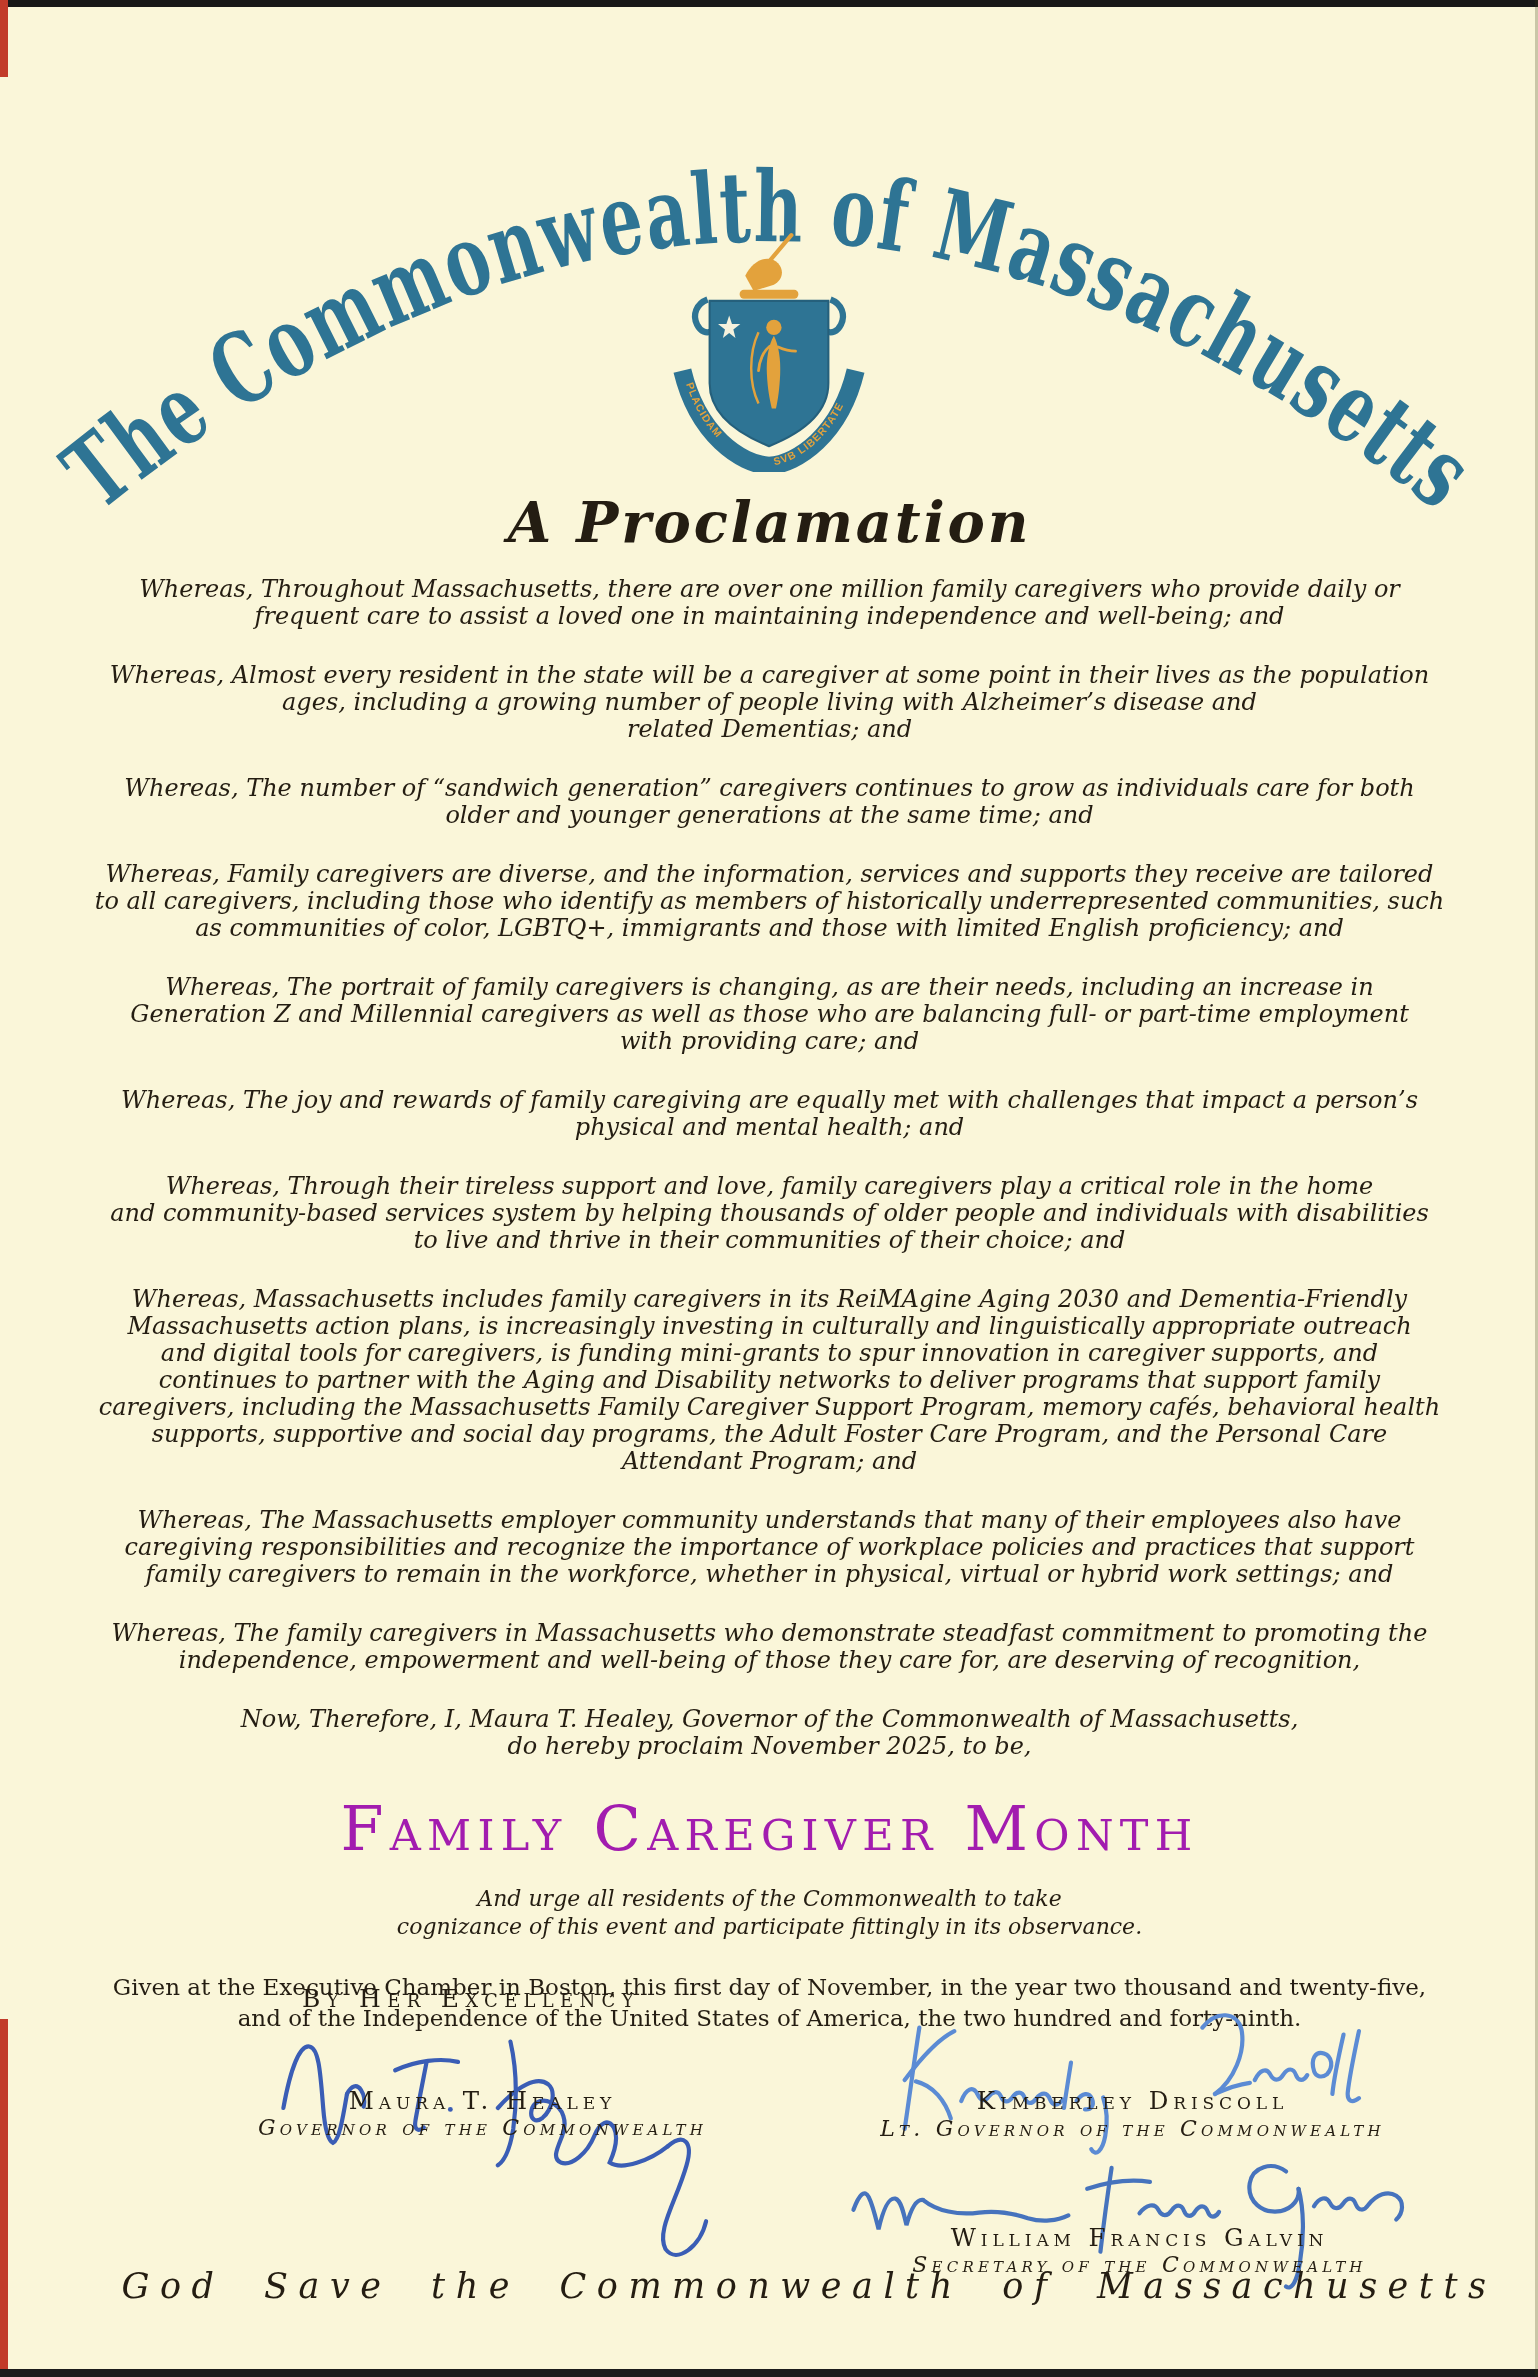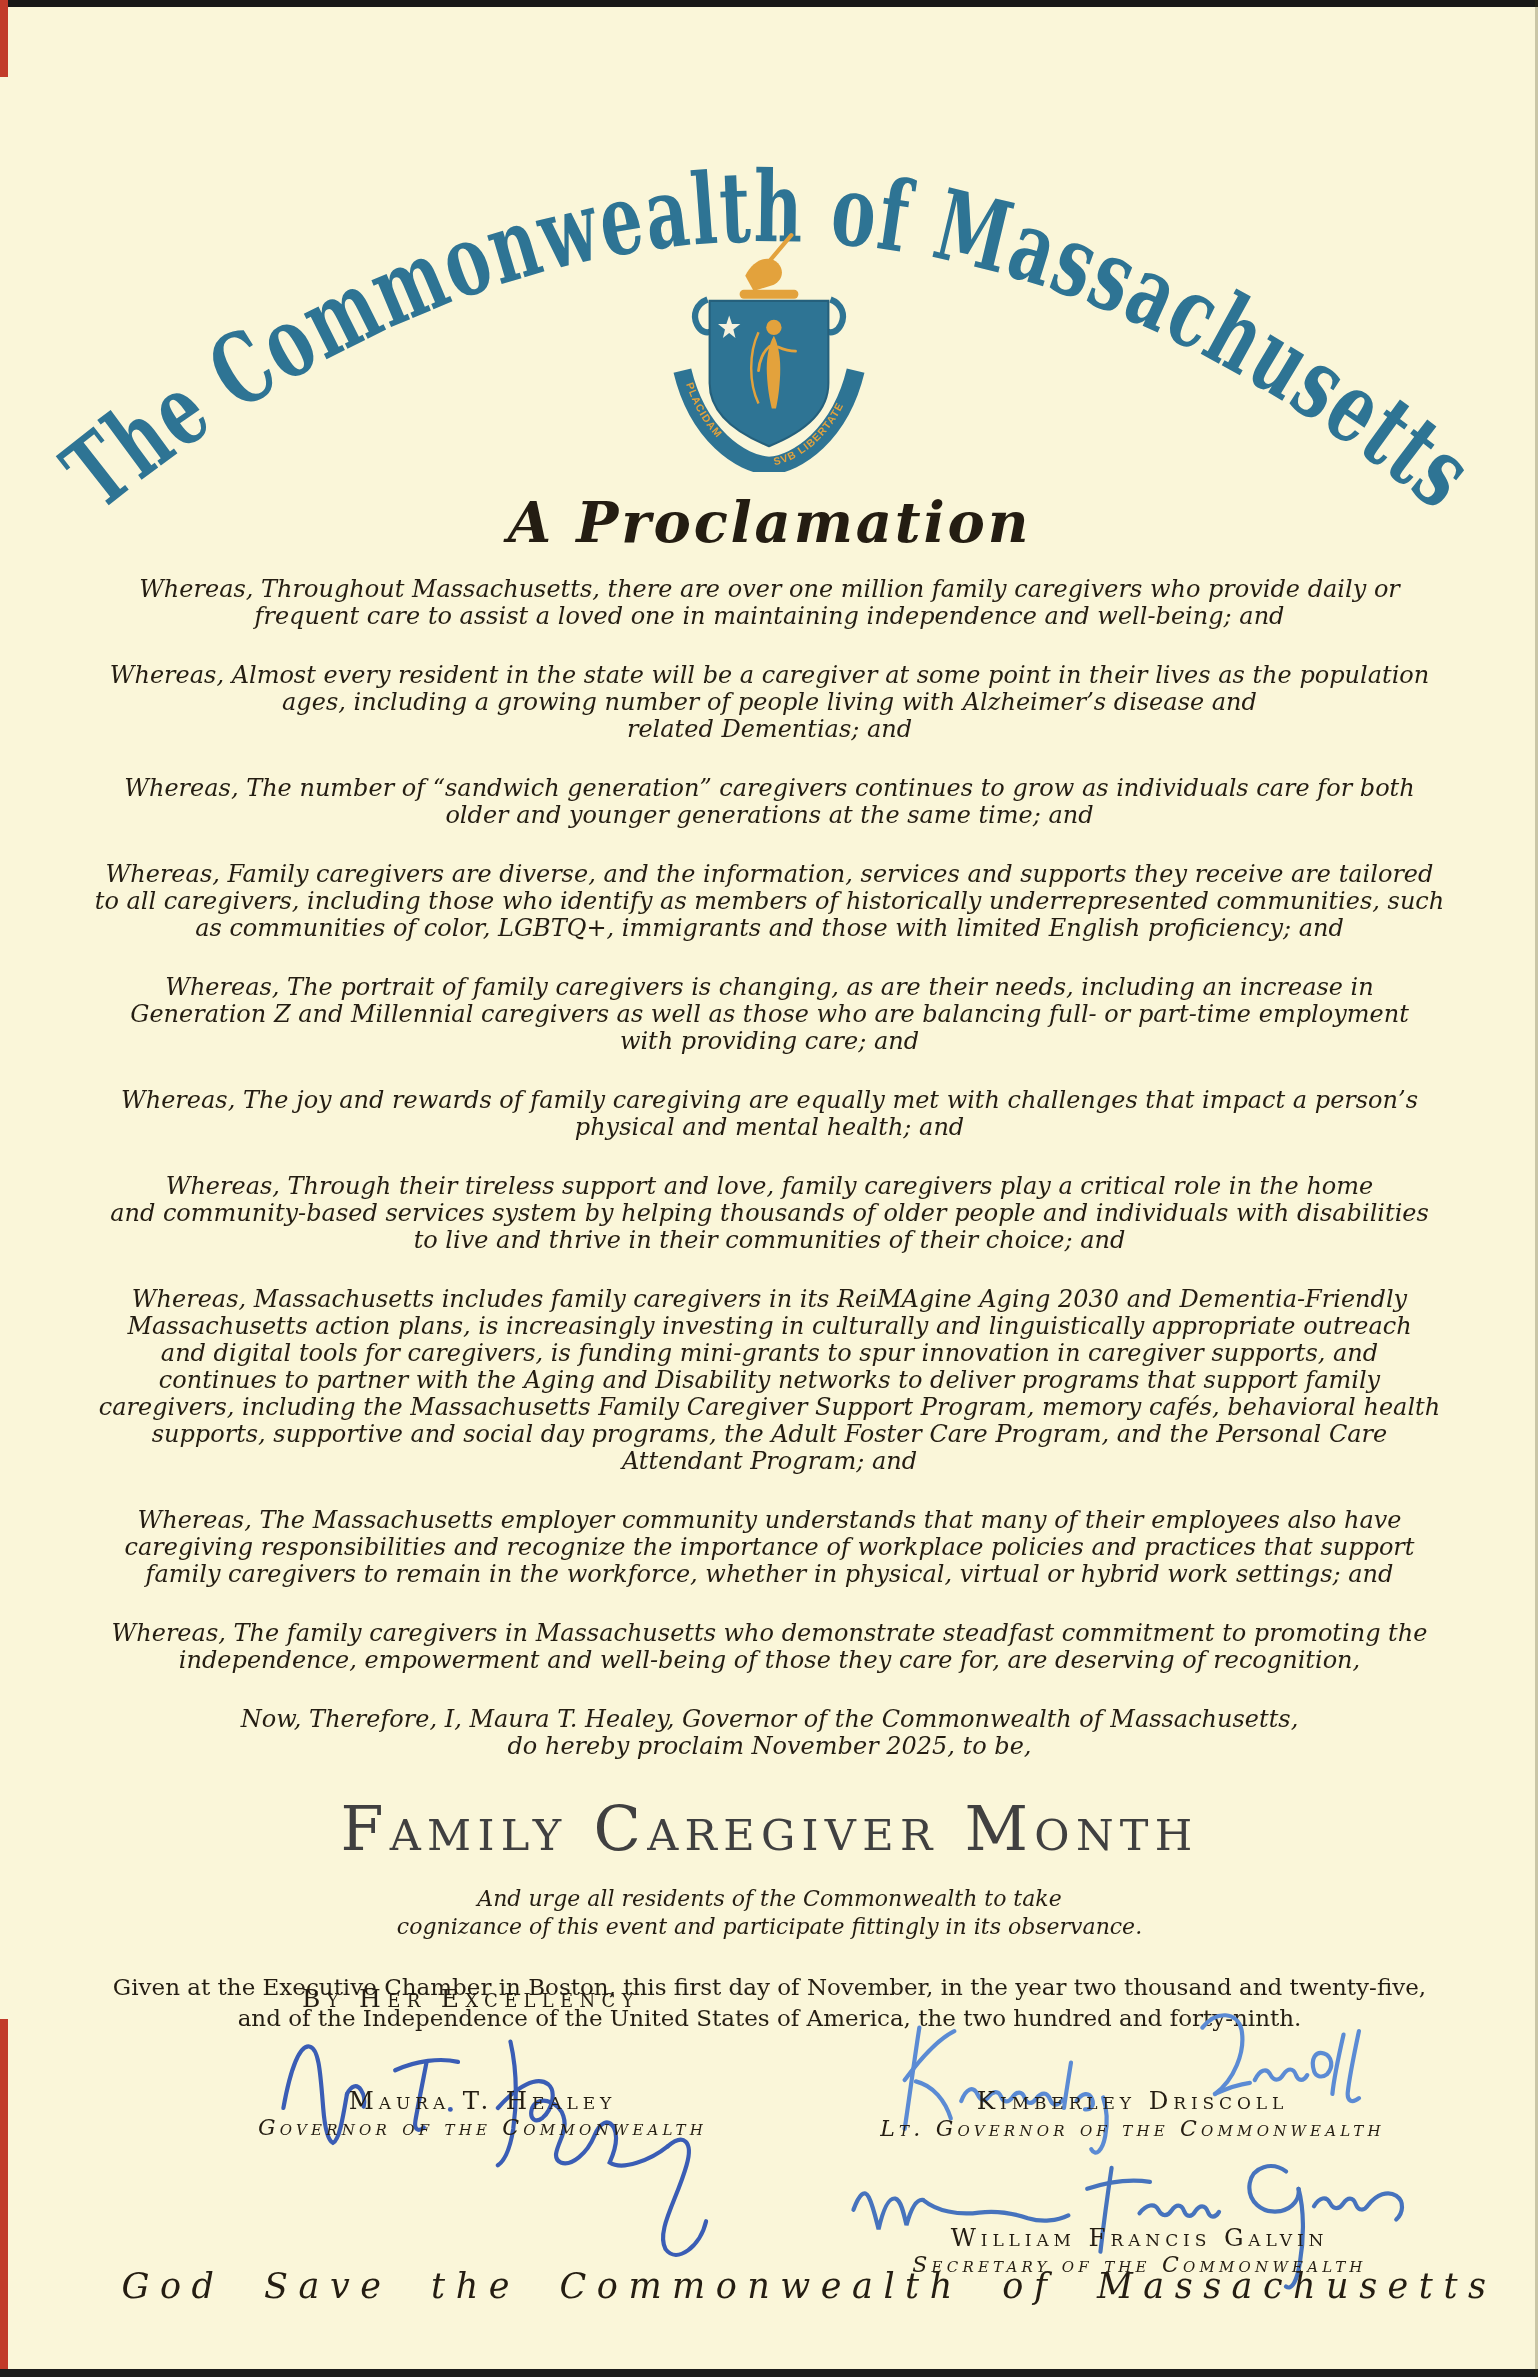--- a/index.html
+++ b/index.html
@@ -9,21 +9,21 @@
   .edge-top{position:absolute;top:0;left:0;right:0;height:7px;background:#181818;}
   .edge-bottom{position:absolute;bottom:0;left:0;right:0;height:8.4px;background:#1c1c1c;}
   .edge-right{position:absolute;top:0;right:0;bottom:0;width:3.5px;background:rgba(60,55,20,.25);}
   .edge-red-top{position:absolute;top:0;left:0;width:8.4px;height:77px;background:#c23b2a;}
   .edge-red-bottom{position:absolute;left:0;bottom:8.4px;width:8.4px;height:350px;background:#c23b2a;}
   .arc-svg{position:absolute;top:42px;left:0;}
   .seal-svg{position:absolute;top:231px;left:657px;}
   .content{position:absolute;top:489px;left:70px;width:1399px;text-align:center;}
   .proc-title{font-size:56px;font-style:italic;letter-spacing:2.8px;margin:0 0 21px 0;font-weight:bold;}
   .para{font-style:italic;font-size:24px;line-height:27px;white-space:pre-line;margin:0 0 32px 0;}
-  .month-title{font-variant:small-caps;font-size:62px;letter-spacing:6.3px;margin:11.2px 0 19.6px 0;color:#404040;}
+  .month-title{font-variant:small-caps;font-size:62px;letter-spacing:6.3px;margin:11.2px 0 19.6px 0;color:#a21caf;}
   .urge{font-style:italic;font-size:22px;line-height:28px;white-space:pre-line;margin:0 0 31px 0;}
   .given{font-size:23px;line-height:31px;white-space:pre-line;margin:0;}
   .by-line{position:absolute;top:1984px;left:302px;font-variant:small-caps;font-size:25px;letter-spacing:6.3px;}
   .sig-block{position:absolute;text-align:center;}
   .sig-block svg{overflow:visible;display:block;}
   .sig-name{position:absolute;left:0;right:0;font-variant:small-caps;font-size:24.5px;letter-spacing:4.9px;}
   .sig-title{position:absolute;left:0;right:0;font-variant:small-caps;font-style:italic;font-size:22px;letter-spacing:4.2px;}
   .healey{left:217px;top:2003px;width:531px;height:224px;}
   .healey .sig-name{top:83px;}
   .healey .sig-title{top:112px;}

